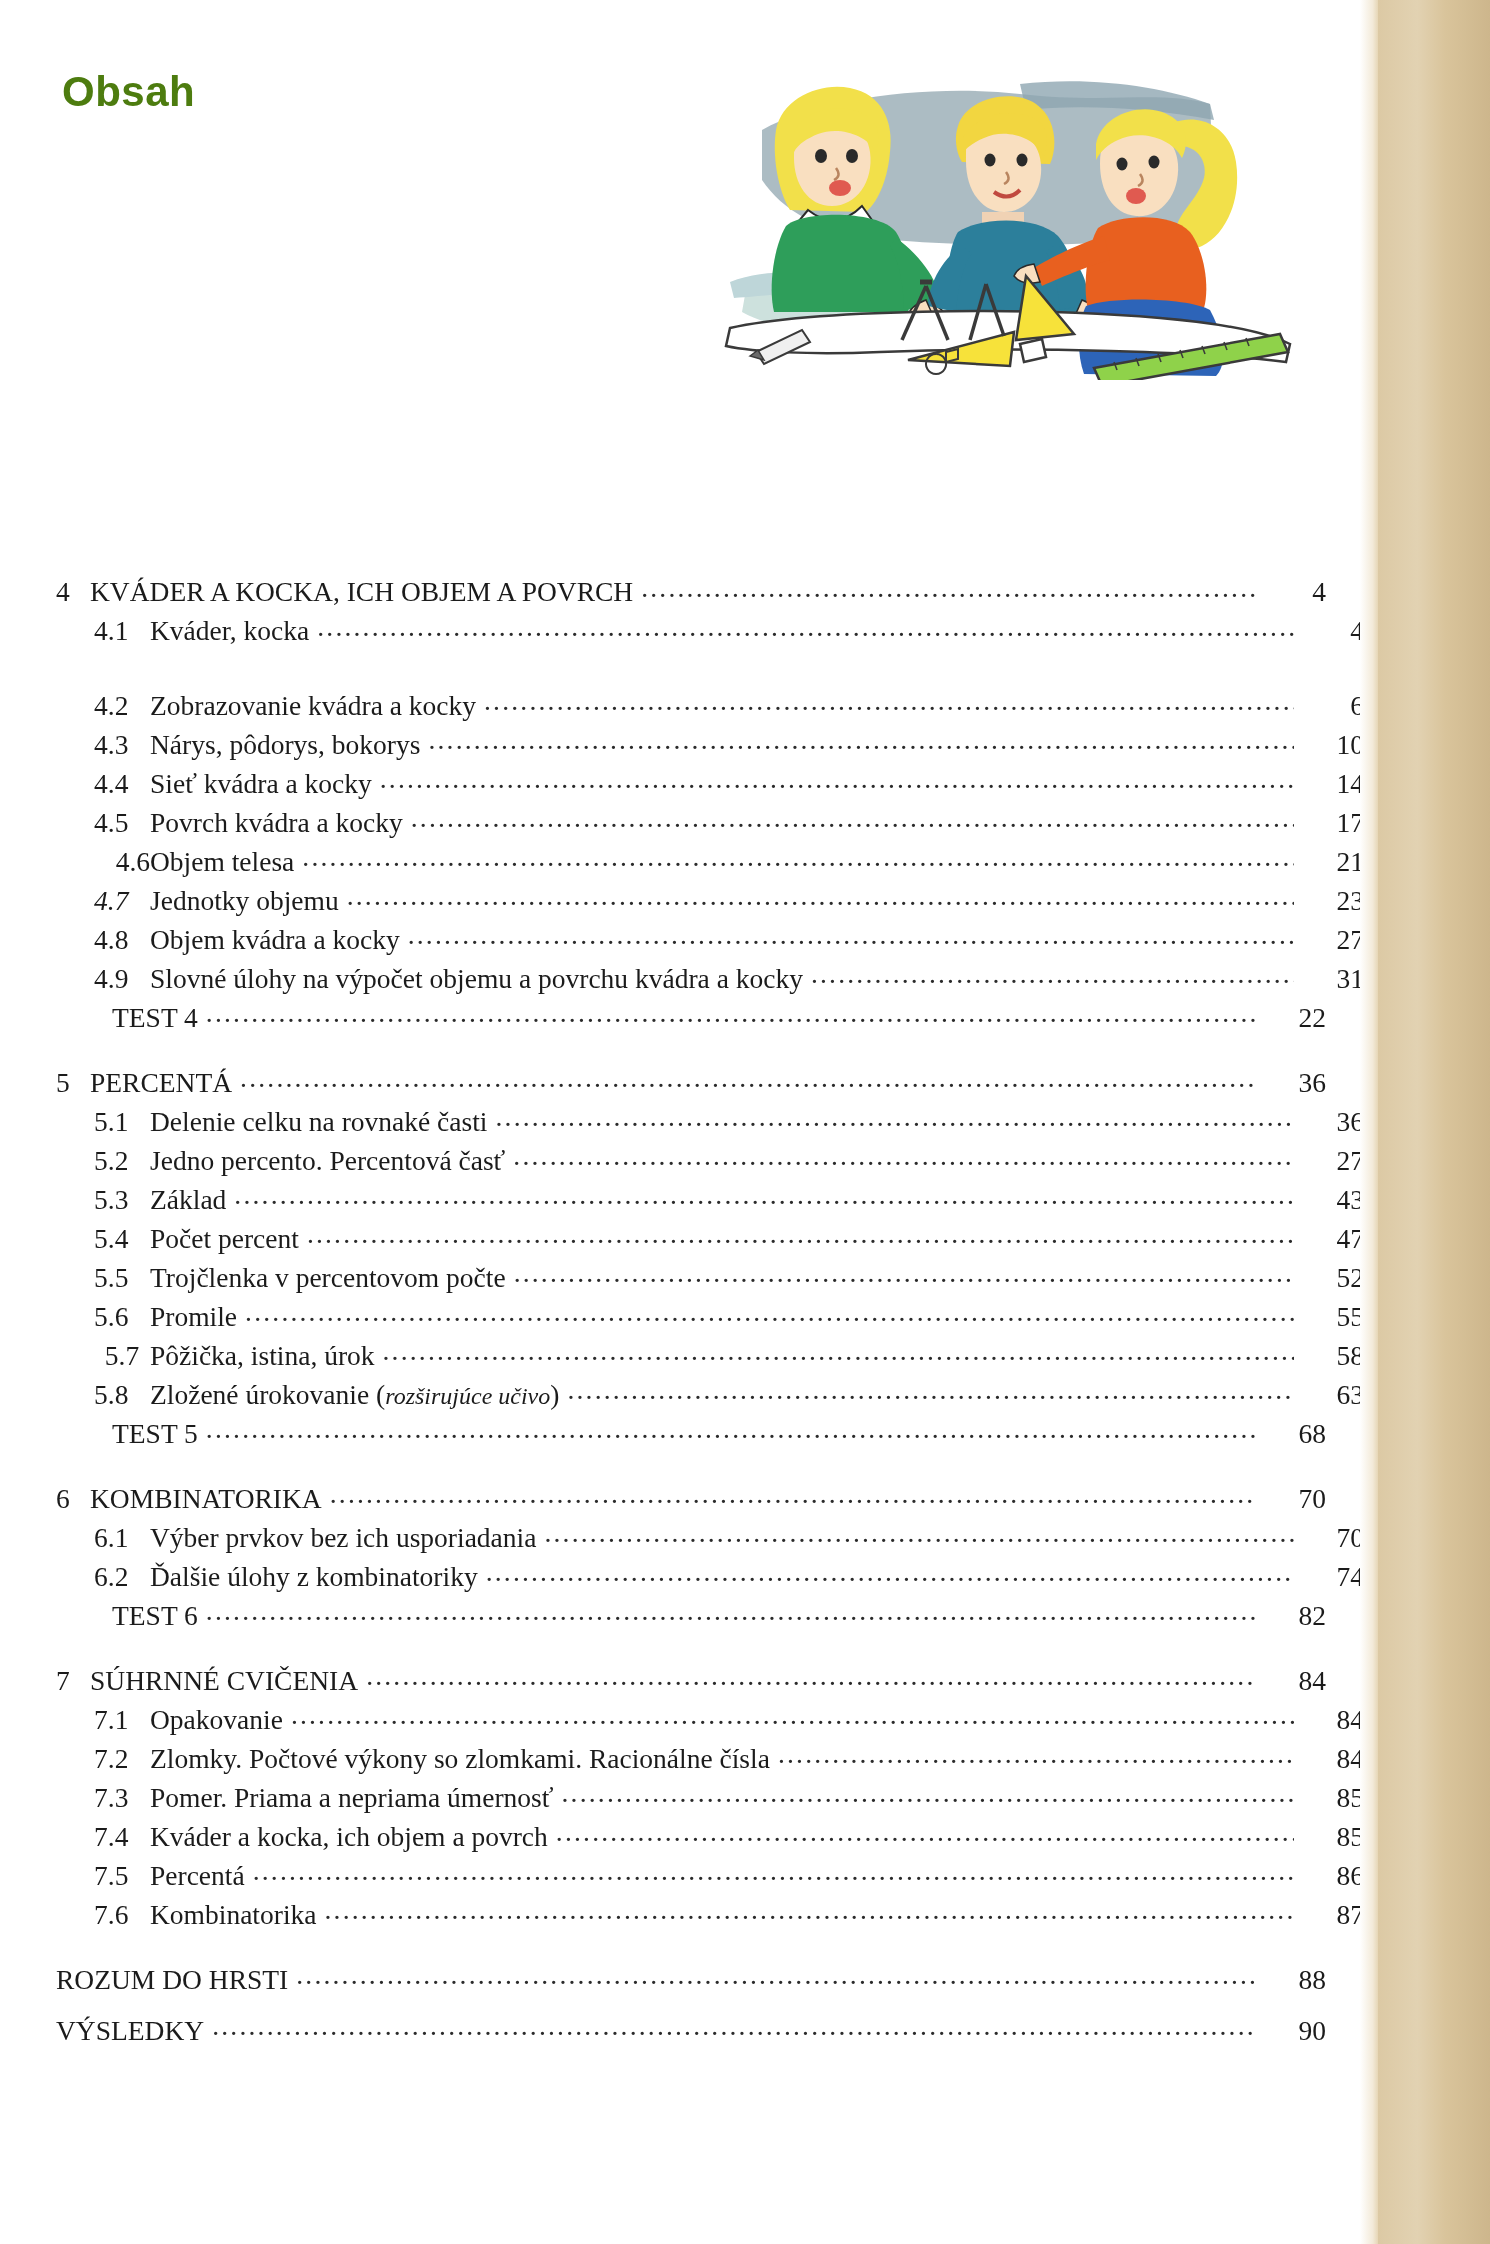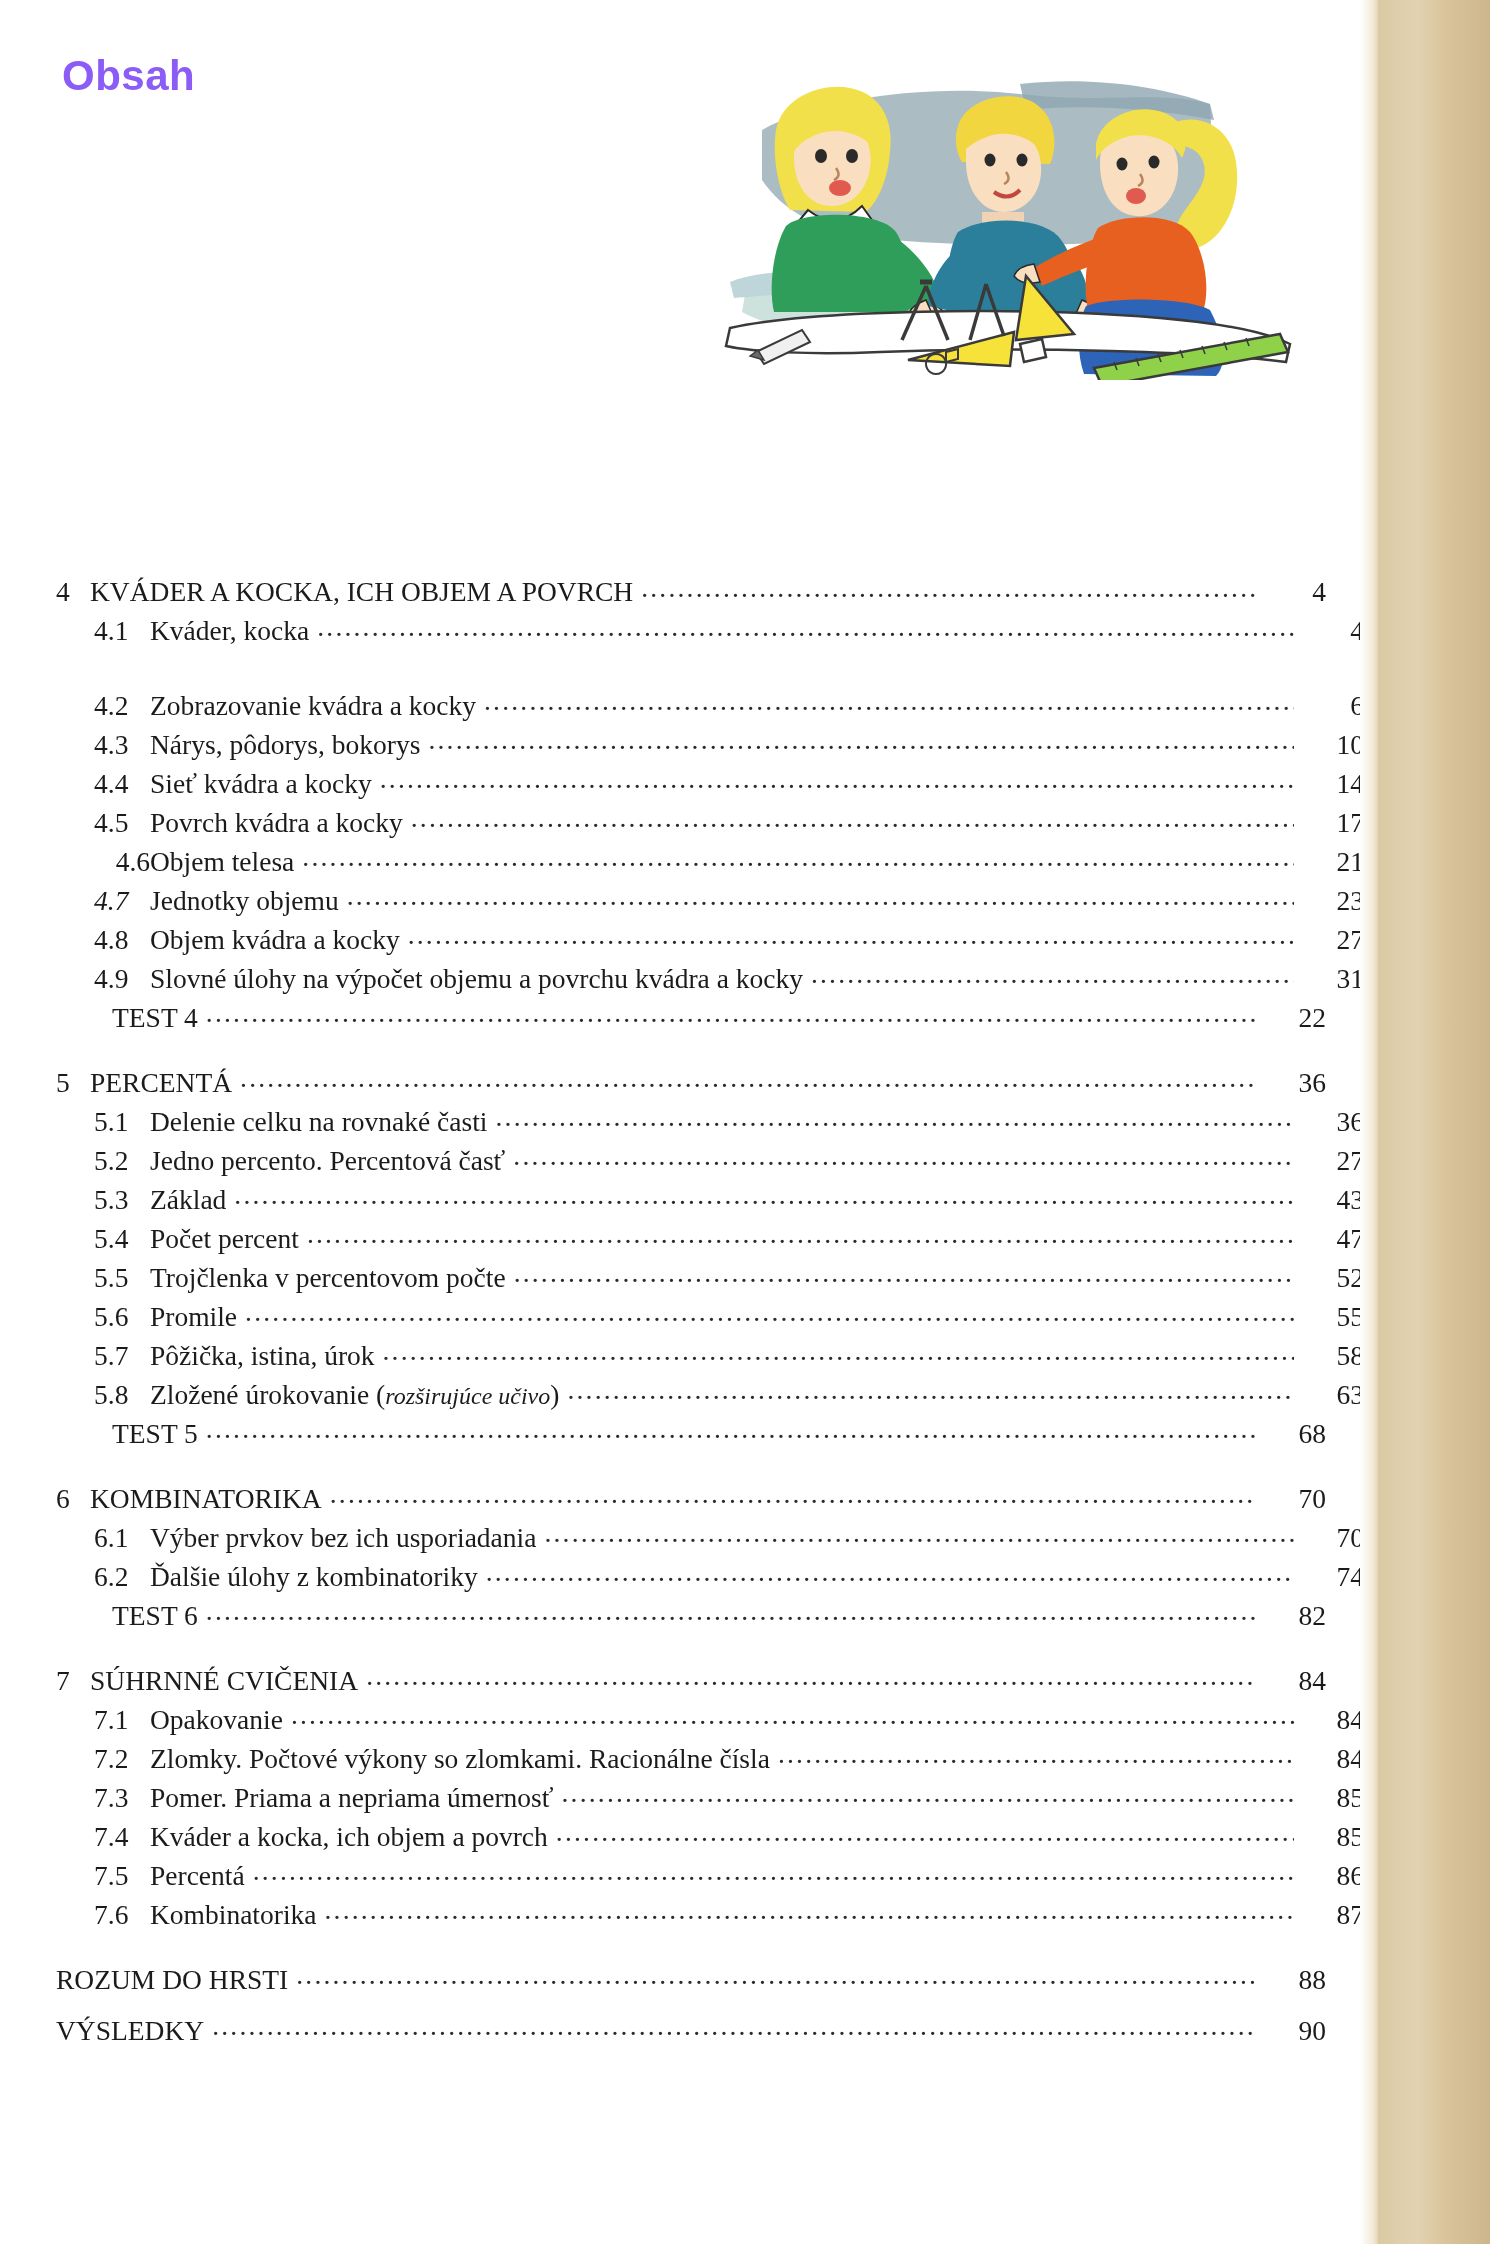--- a/index.html
+++ b/index.html
@@ -43,25 +43,25 @@
     left: 0;
     top: 0;
     width: 1378px;
     height: 2244px;
   }
 
   
   .page-title {
     position: absolute;
     left: 62px;
-    top: 52px;
+    top: 68px;
     font-family: "Liberation Sans", sans-serif;
     font-weight: bold;
     font-size: 42px;
-    color: #8b5cf6;
+    color: #4d7c0f;
     letter-spacing: 0.5px;
   }
 
   
   .illustration {
     position: absolute;
     left: 690px;
     top: 60px;
     width: 630px;
     height: 320px;
@@ -361,21 +361,21 @@
           <span class="dots"></span>
           <span class="page-no">52</span>
         </div>
         <div class="toc-row level1">
           <span class="num sub" style="width: 56px;">5.6</span>
           <span class="label">Promile</span>
           <span class="dots"></span>
           <span class="page-no">55</span>
         </div>
         <div class="toc-row level1">
-          <span class="num sub" style="width: 56px;">5.7</span>
+          <span class="num sub" style="width: 56px; text-align: center;">5.7</span>
           <span class="label">Pôžička, istina, úrok</span>
           <span class="dots"></span>
           <span class="page-no">58</span>
         </div>
         <div class="toc-row level1">
           <span class="num sub" style="width: 56px;">5.8</span>
           <span class="label">Zložené úrokovanie (<em>rozširujúce učivo</em>)</span>
           <span class="dots"></span>
           <span class="page-no">63</span>
         </div>

